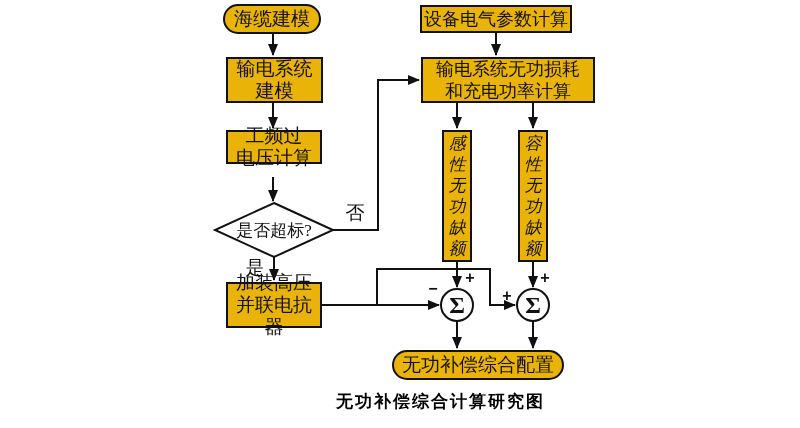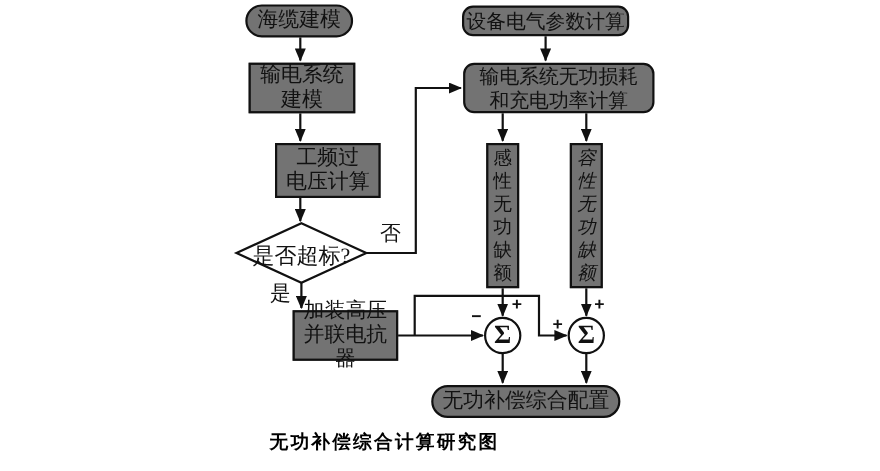--- a/index.html
+++ b/index.html
@@ -8,32 +8,32 @@
     width:800px;height:428px;
     background:#ffffff;
     font-family:"Liberation Serif","DejaVu Serif",serif;
     color:#111111;
     overflow:hidden;
   }
   .wires{position:absolute;left:0;top:0;}
   .node{
     position:absolute;
     box-sizing:border-box;
-    background:#737373;
+    background:#eab308;
     border:2px solid #111111;
     display:flex;
     align-items:center;
     justify-content:center;
     text-align:center;
     white-space:pre-line;
     font-size:19px;
     line-height:22px;
   }
   .stadium{border-radius:16px;}
-  .small{font-size:18px;border-radius:10px;}
+  .small{font-size:18px;}
   .vbox{
     font-size:17px;
     line-height:21px;
     word-break:break-all;
     padding:0;
   }
   .freelabel{
     position:absolute;
     text-align:center;
     font-size:19px;
@@ -50,26 +50,26 @@
     position:absolute;
     width:32px;height:30px;
     display:flex;align-items:center;justify-content:center;
     font-size:24px;
     font-weight:bold;
     line-height:30px;
   }
   .decision-text{
     position:absolute;
     text-align:center;
-    font-size:20px;
+    font-size:17px;
   }
   .caption{
     position:absolute;
     left:245px;top:390px;width:300px;
-    text-align:left;
+    text-align:right;
     font-family:Liberation Sans, sans-serif;
     font-weight:bold;
     font-size:17px;
     letter-spacing:2px;
     color:#000000;
   }
 </style>
 </head>
 <body>
 
@@ -104,34 +104,34 @@
 
     <circle cx="457" cy="305" r="16" fill="#ffffff" stroke="#111111" stroke-width="2"></circle>
     <circle cx="533" cy="305" r="16" fill="#ffffff" stroke="#111111" stroke-width="2"></circle>
   </svg>
 
   <div class="node stadium" style="left:223px;top:4px;width:98px;height:30px;">海缆建模</div>
 
   <div class="node" style="left:226px;top:57px;width:97px;height:46px;">输电系统
 建模</div>
 
-  <div class="node" style="left:226px;top:130px;width:96px;height:50px;margin-left:24px;">工频过
+  <div class="node" style="left:226px;top:130px;width:96px;height:34px;">工频过
 电压计算</div>
 
   <div class="decision-text" style="left:214px;top:219px;width:120px;">是否超标?</div>
 
-  <div class="node" style="left:226px;top:282px;width:96px;height:46px;margin-left:40px;">加装高压
+  <div class="node" style="left:226px;top:282px;width:96px;height:46px;">加装高压
 并联电抗器</div>
 
   <div class="node small" style="left:420px;top:5px;width:152px;height:28px;">设备电气参数计算</div>
 
   <div class="node small" style="left:421px;top:57px;width:174px;height:46px;">输电系统无功损耗
 和充电功率计算</div>
 
-  <div class="node vbox" style="left:442px;top:130px;width:30px;height:132px;">感性无功缺额</div>
+  <div class="node vbox" style="left:442px;top:130px;width:30px;height:132px;font-style:italic;">感性无功缺额</div>
 
   <div class="node vbox" style="left:518px;top:130px;width:30px;height:132px;font-style:italic;">容性无功缺额</div>
 
   <div class="node stadium" style="left:392px;top:350px;width:172px;height:30px;">无功补偿综合配置</div>
 
   <div class="sigma" style="left:441px;top:290px;">Σ</div>
   <div class="sigma" style="left:517px;top:290px;">Σ</div>
 
   <div class="freelabel" style="left:343px;top:203px;width:24px;">否</div>
   <div class="freelabel" style="left:243px;top:258px;width:24px;">是</div>

